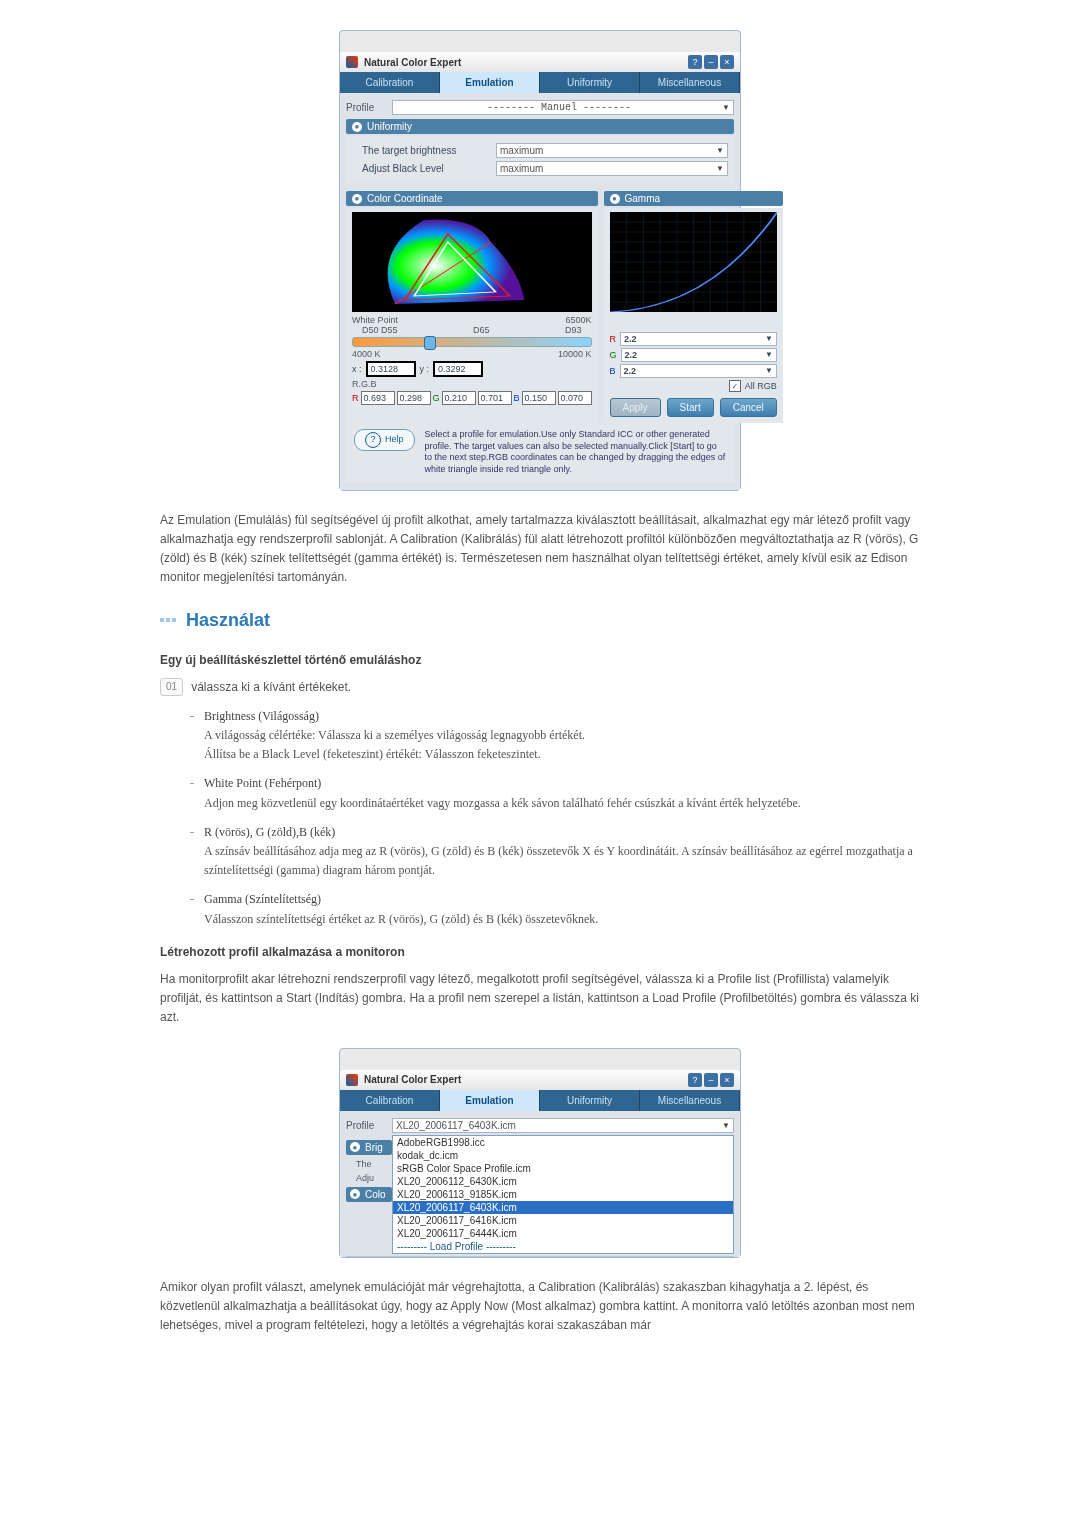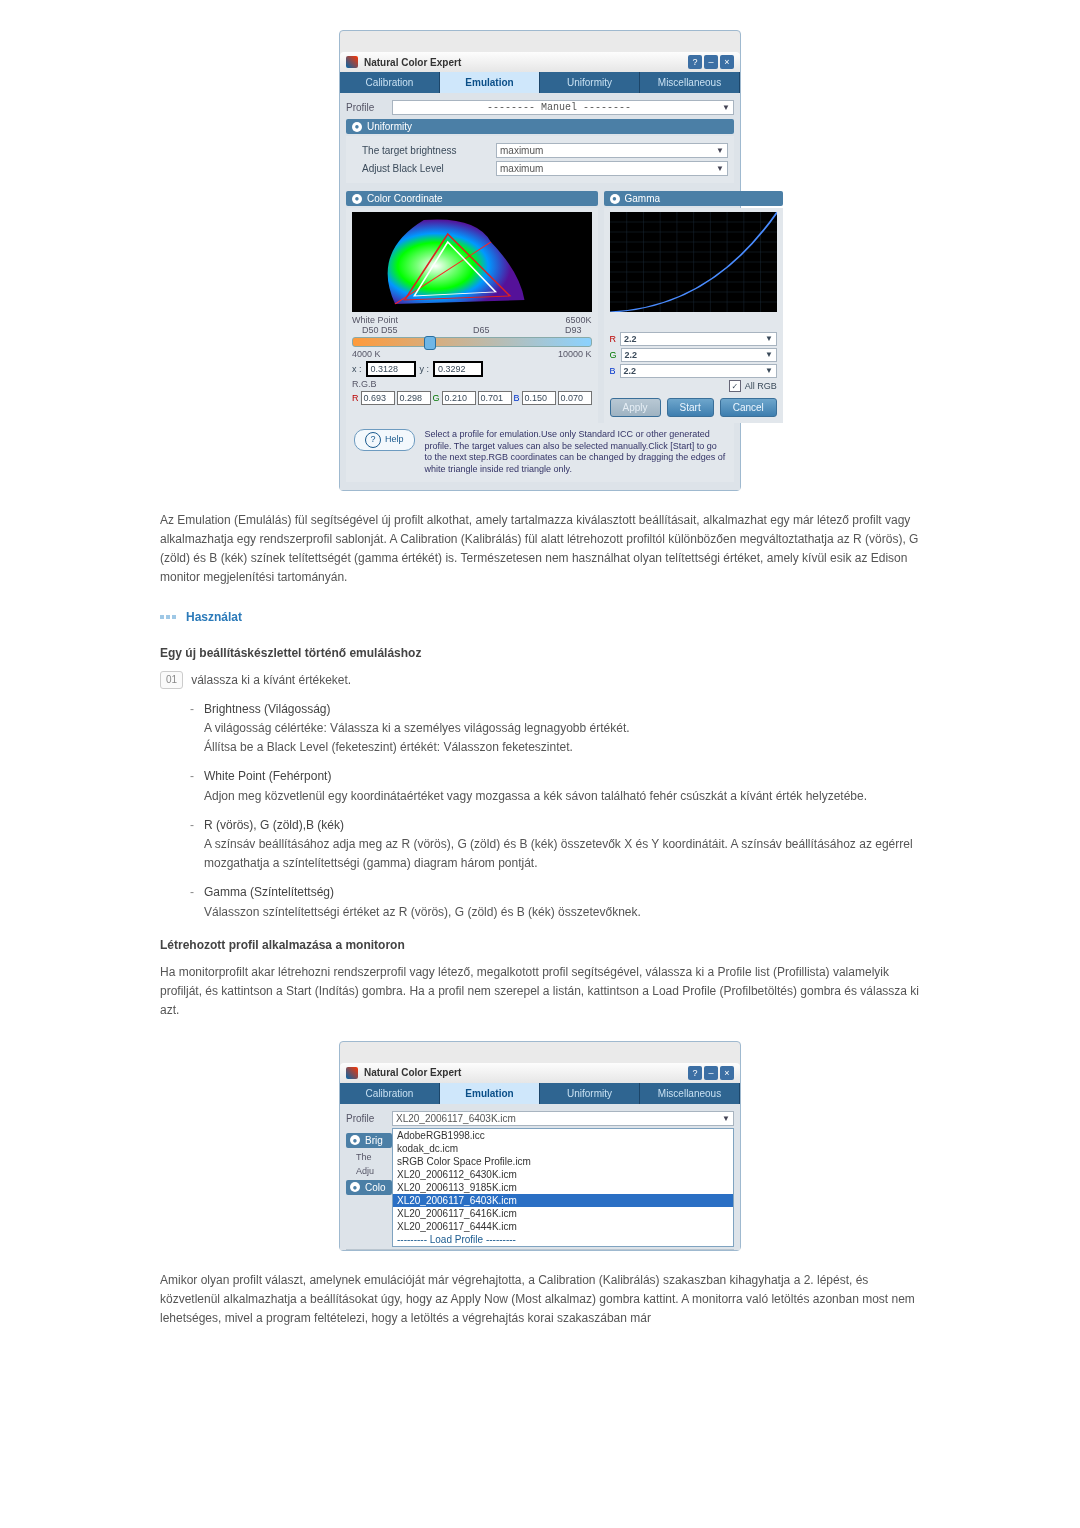--- a/index.html
+++ b/index.html
@@ -164,29 +164,29 @@
     gap:4px;
     align-self:flex-start;
     background:#f3f8fc;
   }
   .qmark{ width:14px;height:14px;border:1px solid #1a5a8e;border-radius:50%;display:flex;align-items:center;justify-content:center;font-size:9px;color:#1a5a8e;}
   
   .prose { font-size:12px; color:#555; line-height:1.6; margin:20px 0;}
   .prose p{ margin:0 0 4px;}
   .sec-head{
     display:flex; align-items:center; gap:10px;
-    color:#2b7ab9; font-weight:bold; font-size:12px;
+    color:#2b7ab9; font-weight:bold; font-size:18px;
     margin:22px 0 12px;
   }
   .sec-head .bars{ display:flex; gap:2px;}
   .sec-head .bars span{ width:4px;height:4px; background:#9fc8e6;}
   .sub-head{ font-weight:bold; color:#444; margin:8px 0;}
   .stepline{ display:flex; align-items:flex-start; gap:8px; margin:2px 0 10px;}
   .stepnum{ border:1px solid #ccc; color:#888; font-size:10px; padding:0 5px; border-radius:3px; background:#fafafa;}
-  ul.dashlist{ list-style:none; padding:0 0 0 30px; margin:4px 0 14px;}
+  ul.dashlist{ list-style:none; padding:0 0 0 30px; margin:4px 0 14px;font-family:Liberation Serif, serif;}
   ul.dashlist > li{ position:relative; padding-left:14px; margin:10px 0; color:#555; line-height:1.6;}
   ul.dashlist > li:before{ content:"-"; position:absolute; left:0; color:#888;}
   ul.dashlist .ititle{ color:#444;}
   
   .nce-shell.small .nce-body{ padding-bottom:0;}
   .drop-open{
     border:1px solid #7fa3c0;
     background:#fff;
     font-size:10px;
     color:#333;

